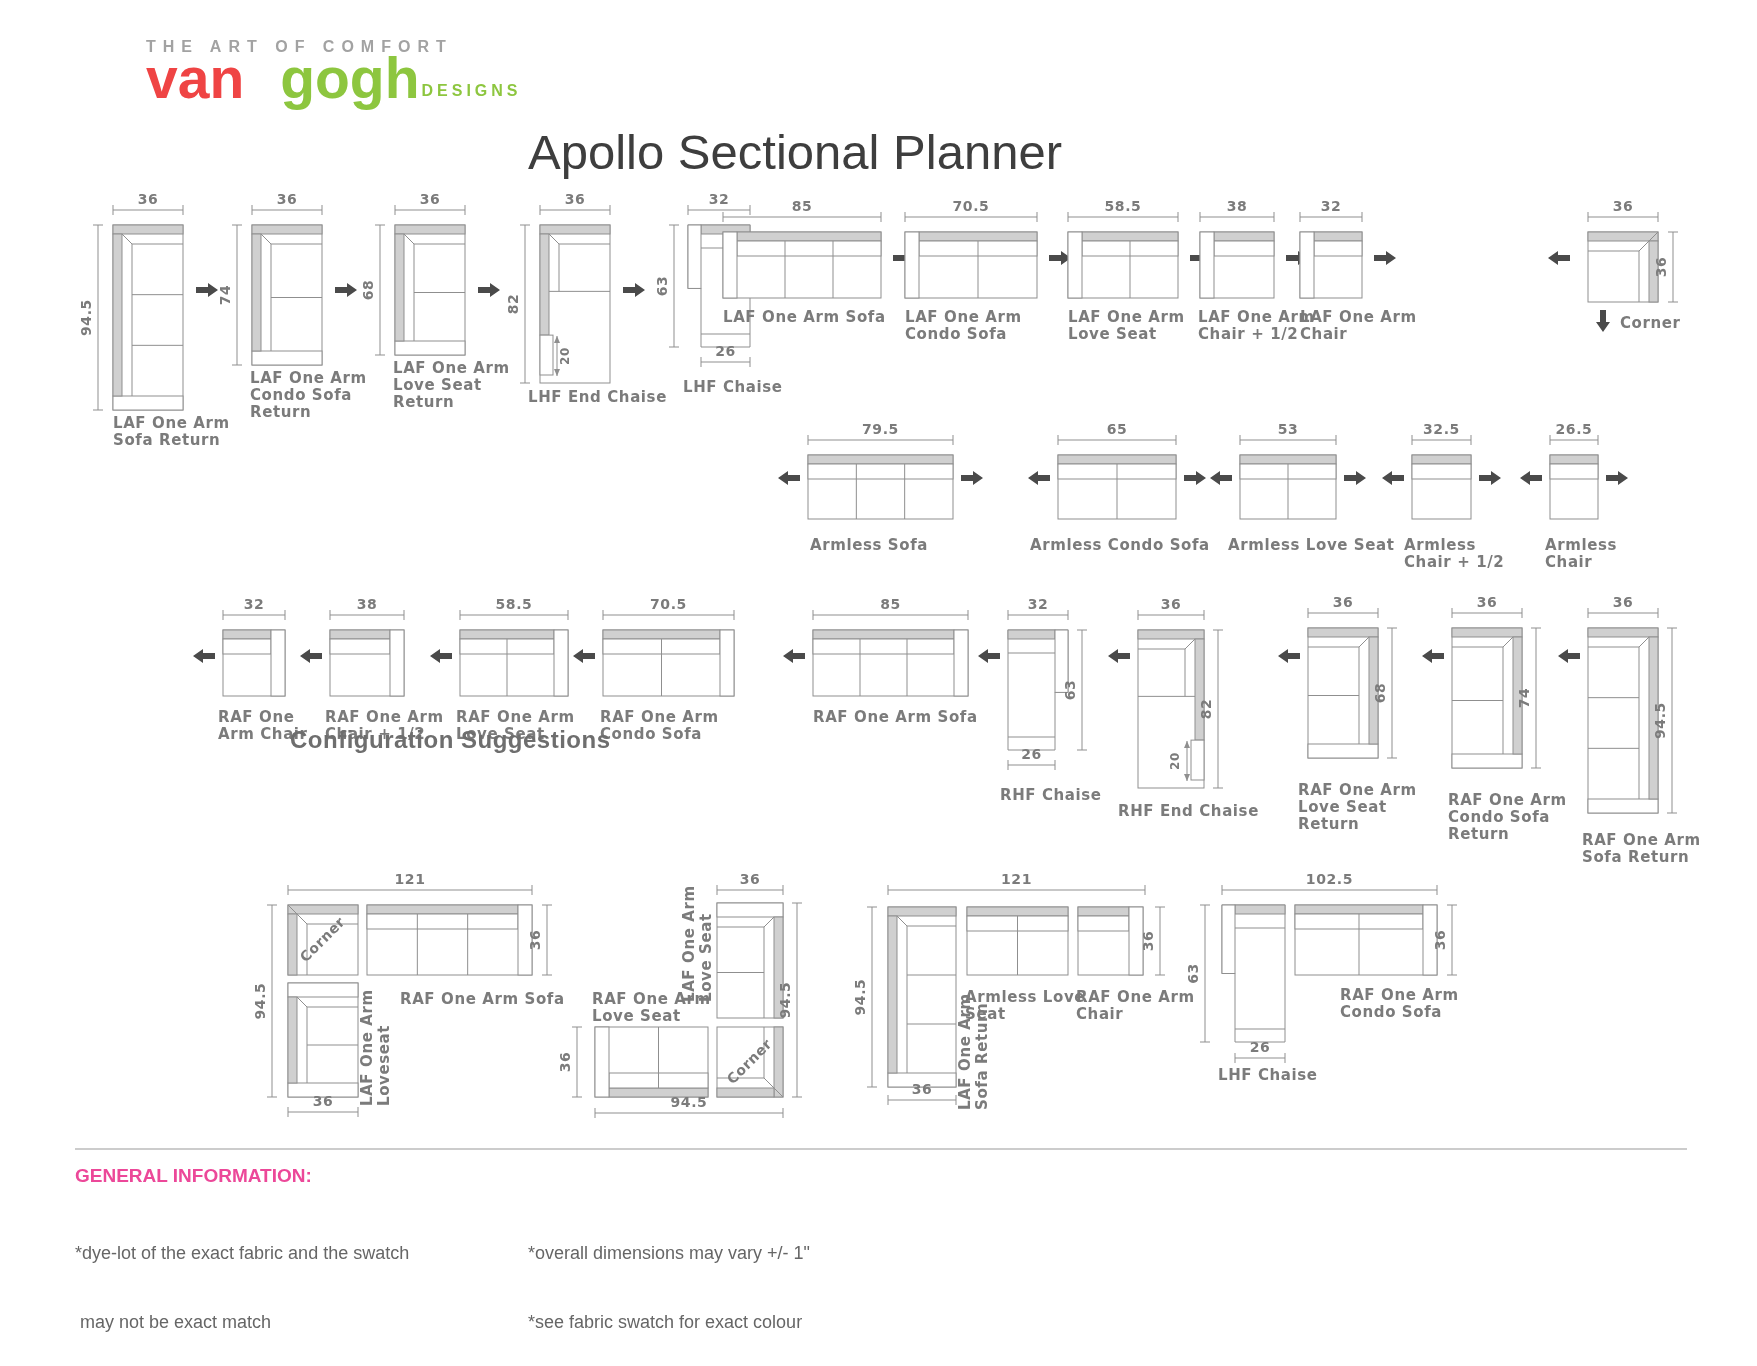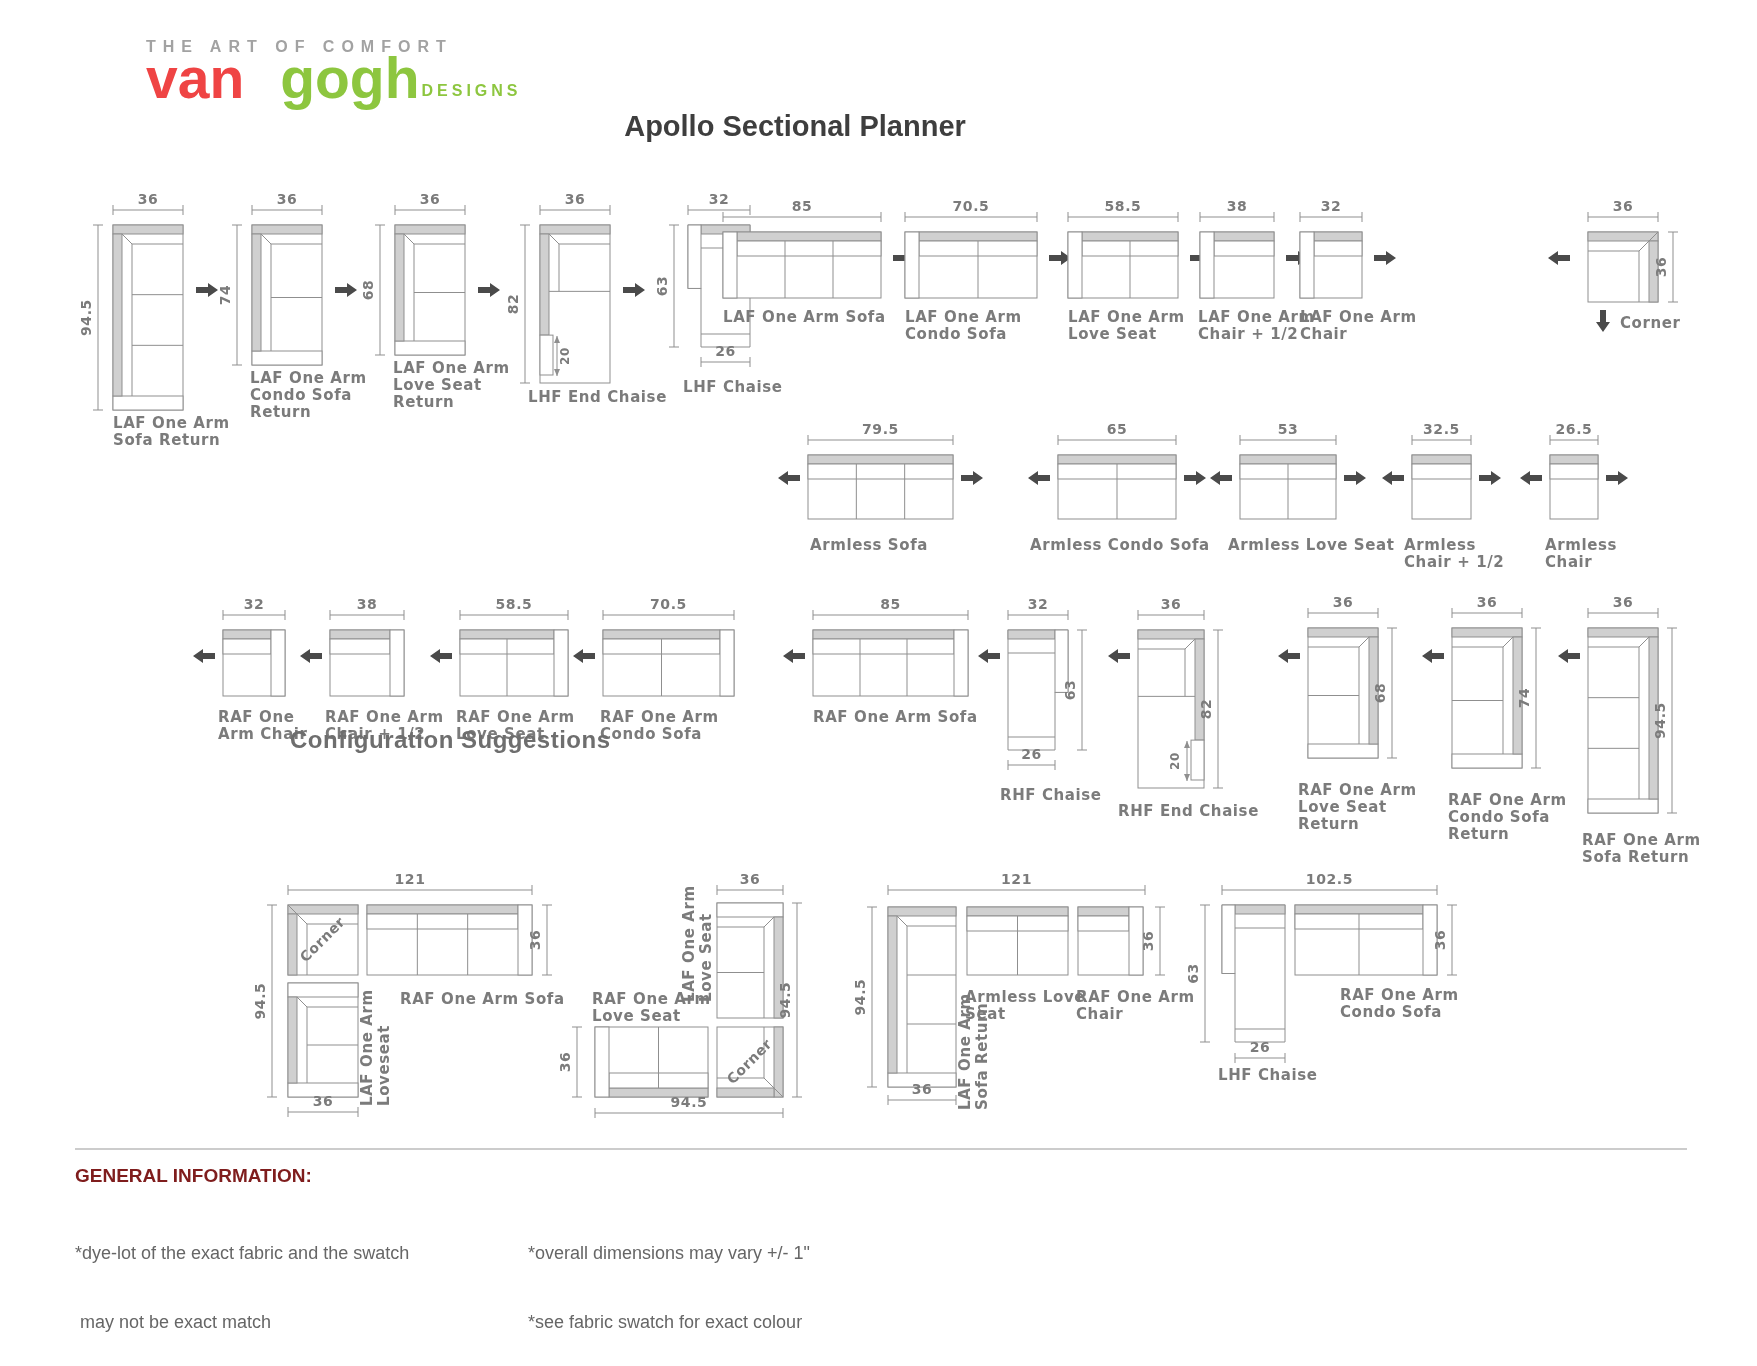--- a/index.html
+++ b/index.html
@@ -6,27 +6,27 @@
   .page{position:relative;width:1757px;height:1366px;background:#ffffff;overflow:hidden;
         font-family:"Liberation Sans",sans-serif;}
   #plan-svg{position:absolute;left:0;top:0;}
   .logo{position:absolute;left:146px;top:38px;}
   .logo-tagline{font-size:16px;font-weight:bold;letter-spacing:7px;color:#a2a2a2;}
   .logo-name{margin-top:-6px;font-size:57px;font-weight:bold;letter-spacing:0px;line-height:1;}
   .logo-van{color:#ef4444;}
   .logo-gogh{color:#8dc63f;margin-left:36px;}
   .logo-suffix{display:inline-block;font-size:16px;font-weight:bold;letter-spacing:4px;
                color:#8dc63f;position:relative;top:-2px;left:2px;}
-  .title{position:absolute;left:795px;top:110px;transform:translateX(-50%);
-         font-size:29px;font-weight:bold;color:#3e3e3e;white-space:nowrap;}
+  .title{position:absolute;left:795px;top:124px;transform:translateX(-50%);
+         font-size:49px;font-weight:normal;color:#3e3e3e;white-space:nowrap;}
   .config-heading{position:absolute;left:290px;top:726px;font-size:24px;font-weight:bold;
                   color:#6e6e6e;letter-spacing:0.5px;}
   .rule{position:absolute;left:75px;top:1148px;width:1612px;height:2px;background:#cccccc;}
   .gen-info{position:absolute;left:75px;top:1164px;color:#666666;font-size:18px;line-height:23px;}
-  .gen-heading{font-size:19px;font-weight:bold;color:#7f1d1d;margin-bottom:9px;}
+  .gen-heading{font-size:19px;font-weight:bold;color:#ec4899;margin-bottom:9px;}
   .gen-cols{position:relative;}
   .gen-col{white-space:pre;}
   .gen-col2{position:absolute;left:453px;top:0;}
   .footer{position:absolute;left:75px;top:1312px;font-size:19px;color:#565656;}
 </style>
 </head>
 <body>
 
 <div class="page">
   <svg id="plan-svg" width="1757" height="1366">

